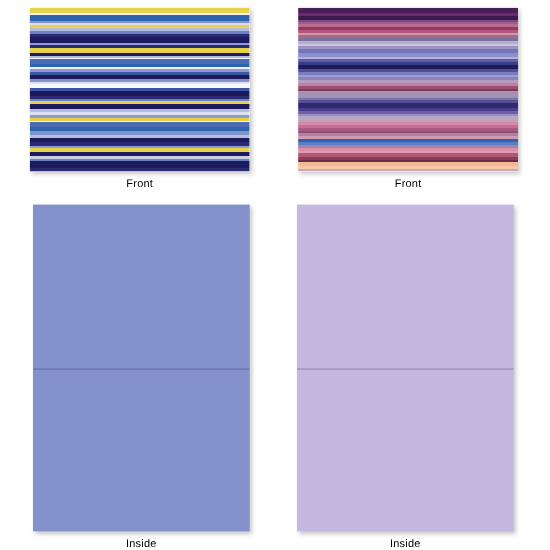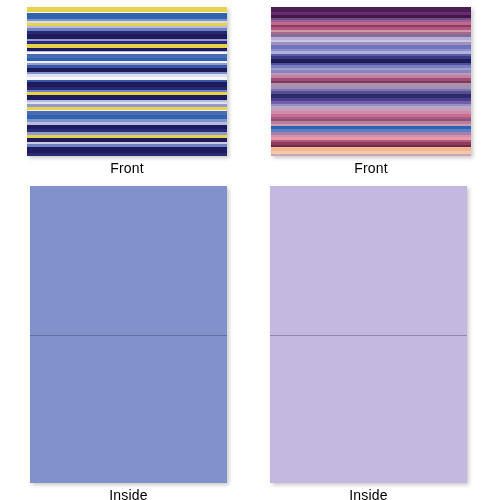--- a/index.html
+++ b/index.html
@@ -55,21 +55,21 @@
     position: absolute;
     left: 0;
     right: 0;
     top: 50%;
     height: 1px;
     background: rgba(60, 55, 90, 0.38);
   }
 
   .card-label {
     text-align: center;
-    font-size: 14px;
+    font-size: 10px;
     color: #000000;
     margin-top: 6px;
     letter-spacing: 0.2px;
     line-height: 12px;
   }
 
   .inside-card.blue-paper { background: #8290cc; }
   .inside-card.lav-paper  { background: #c5b8e0; }
 </style>
 </head>

